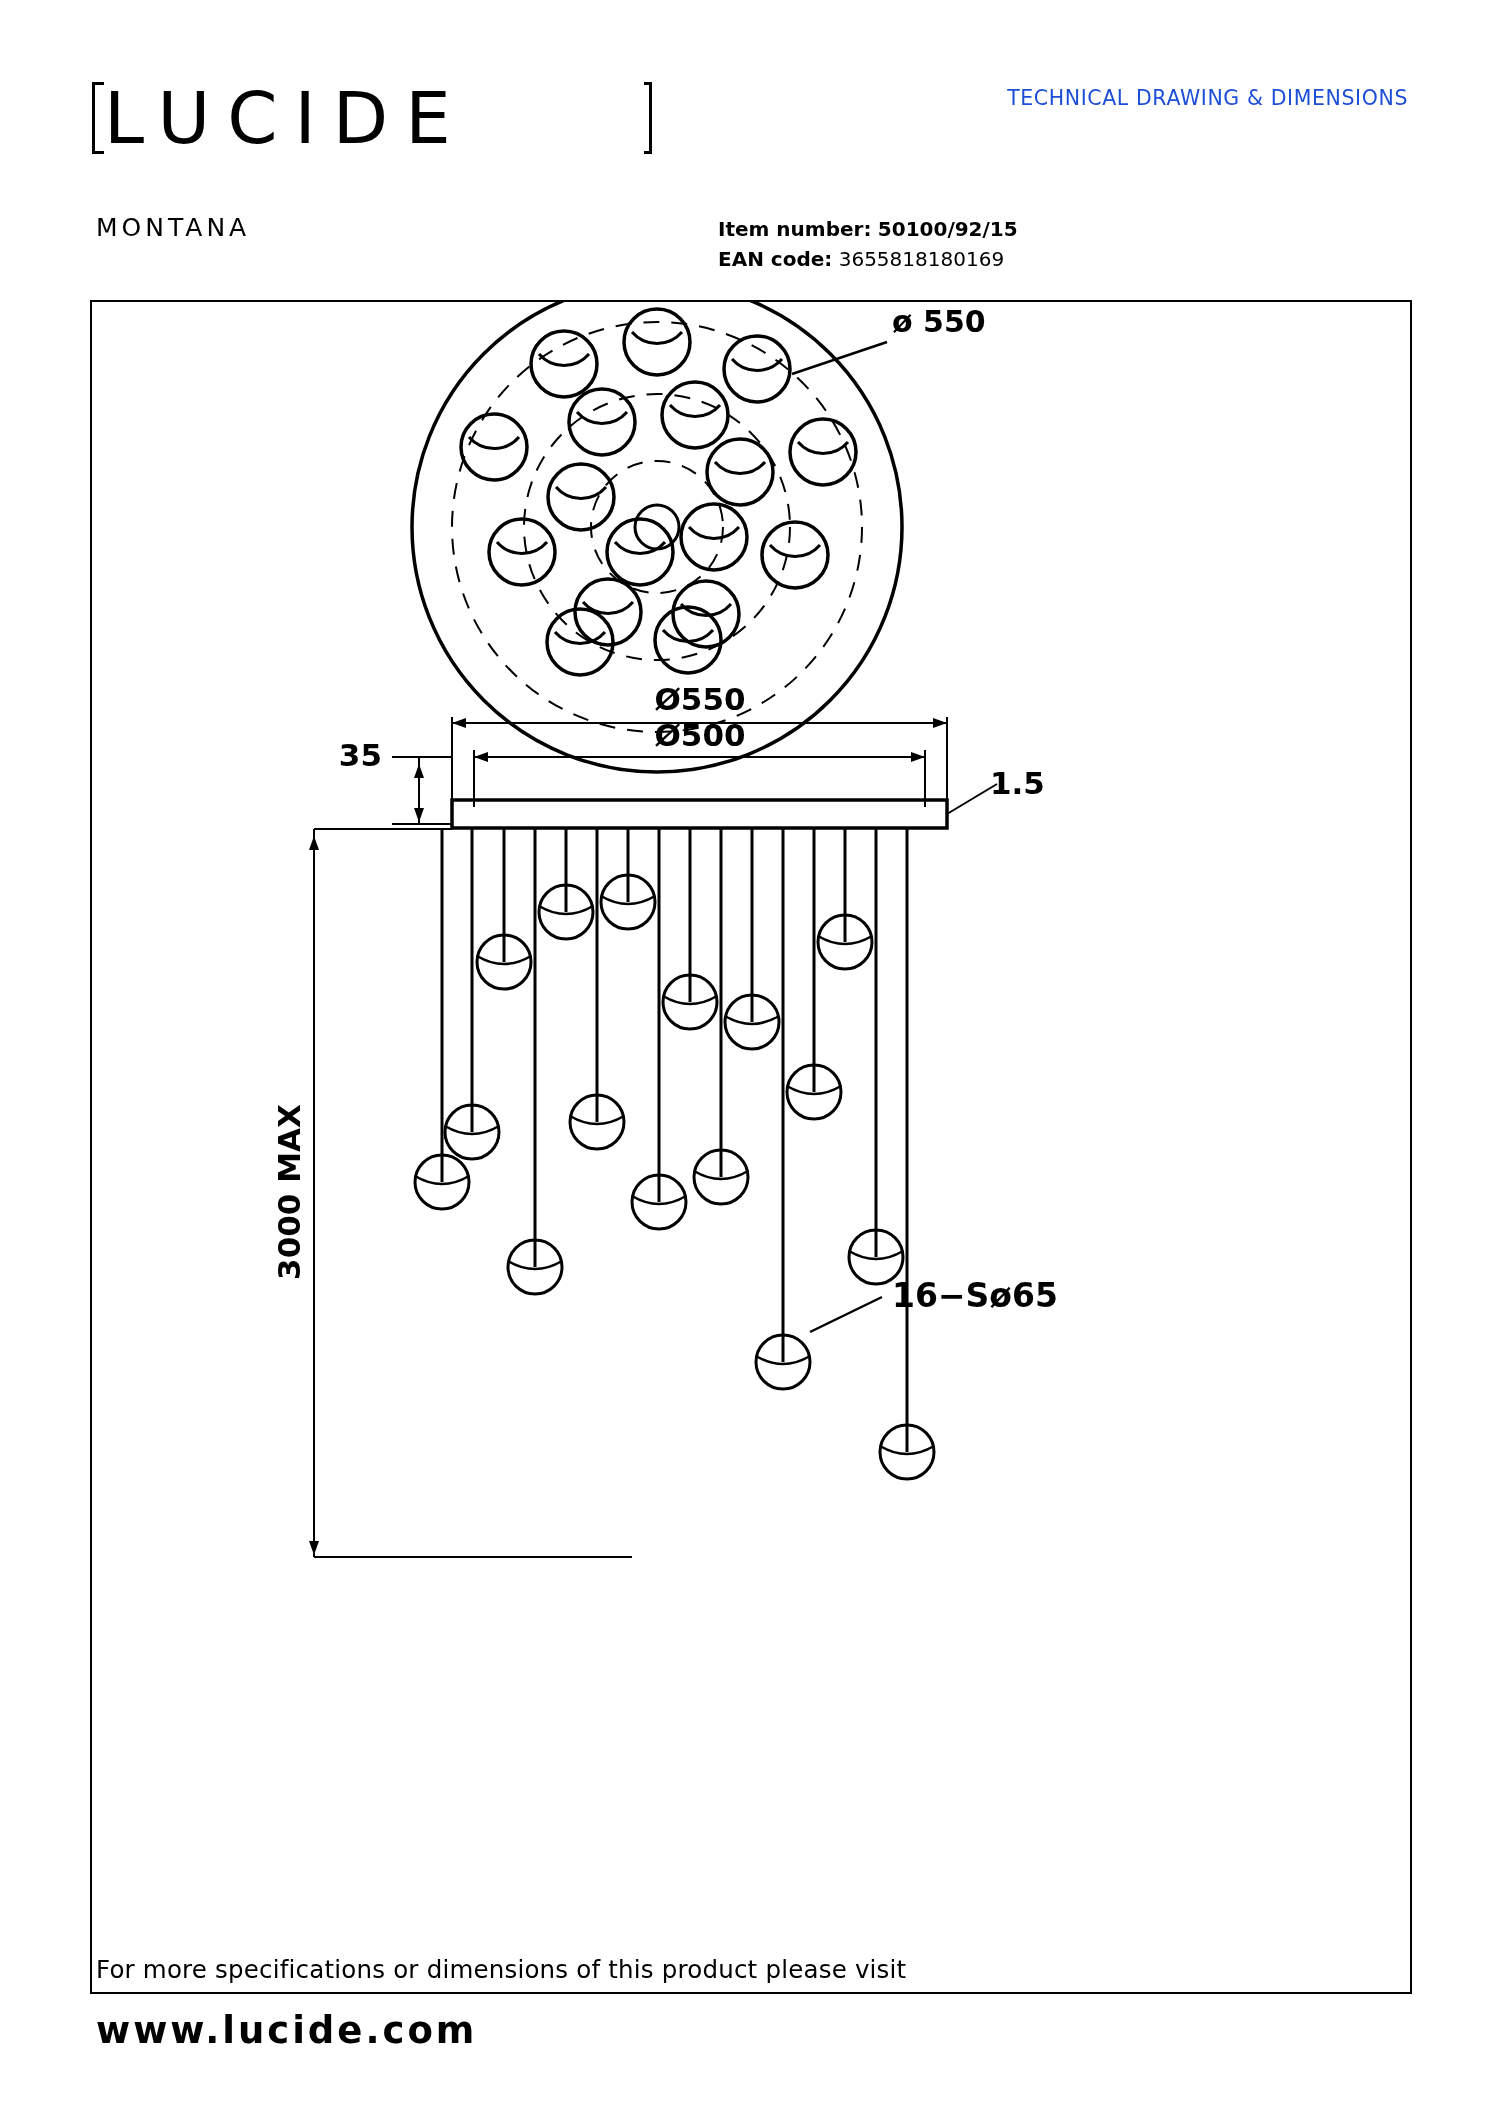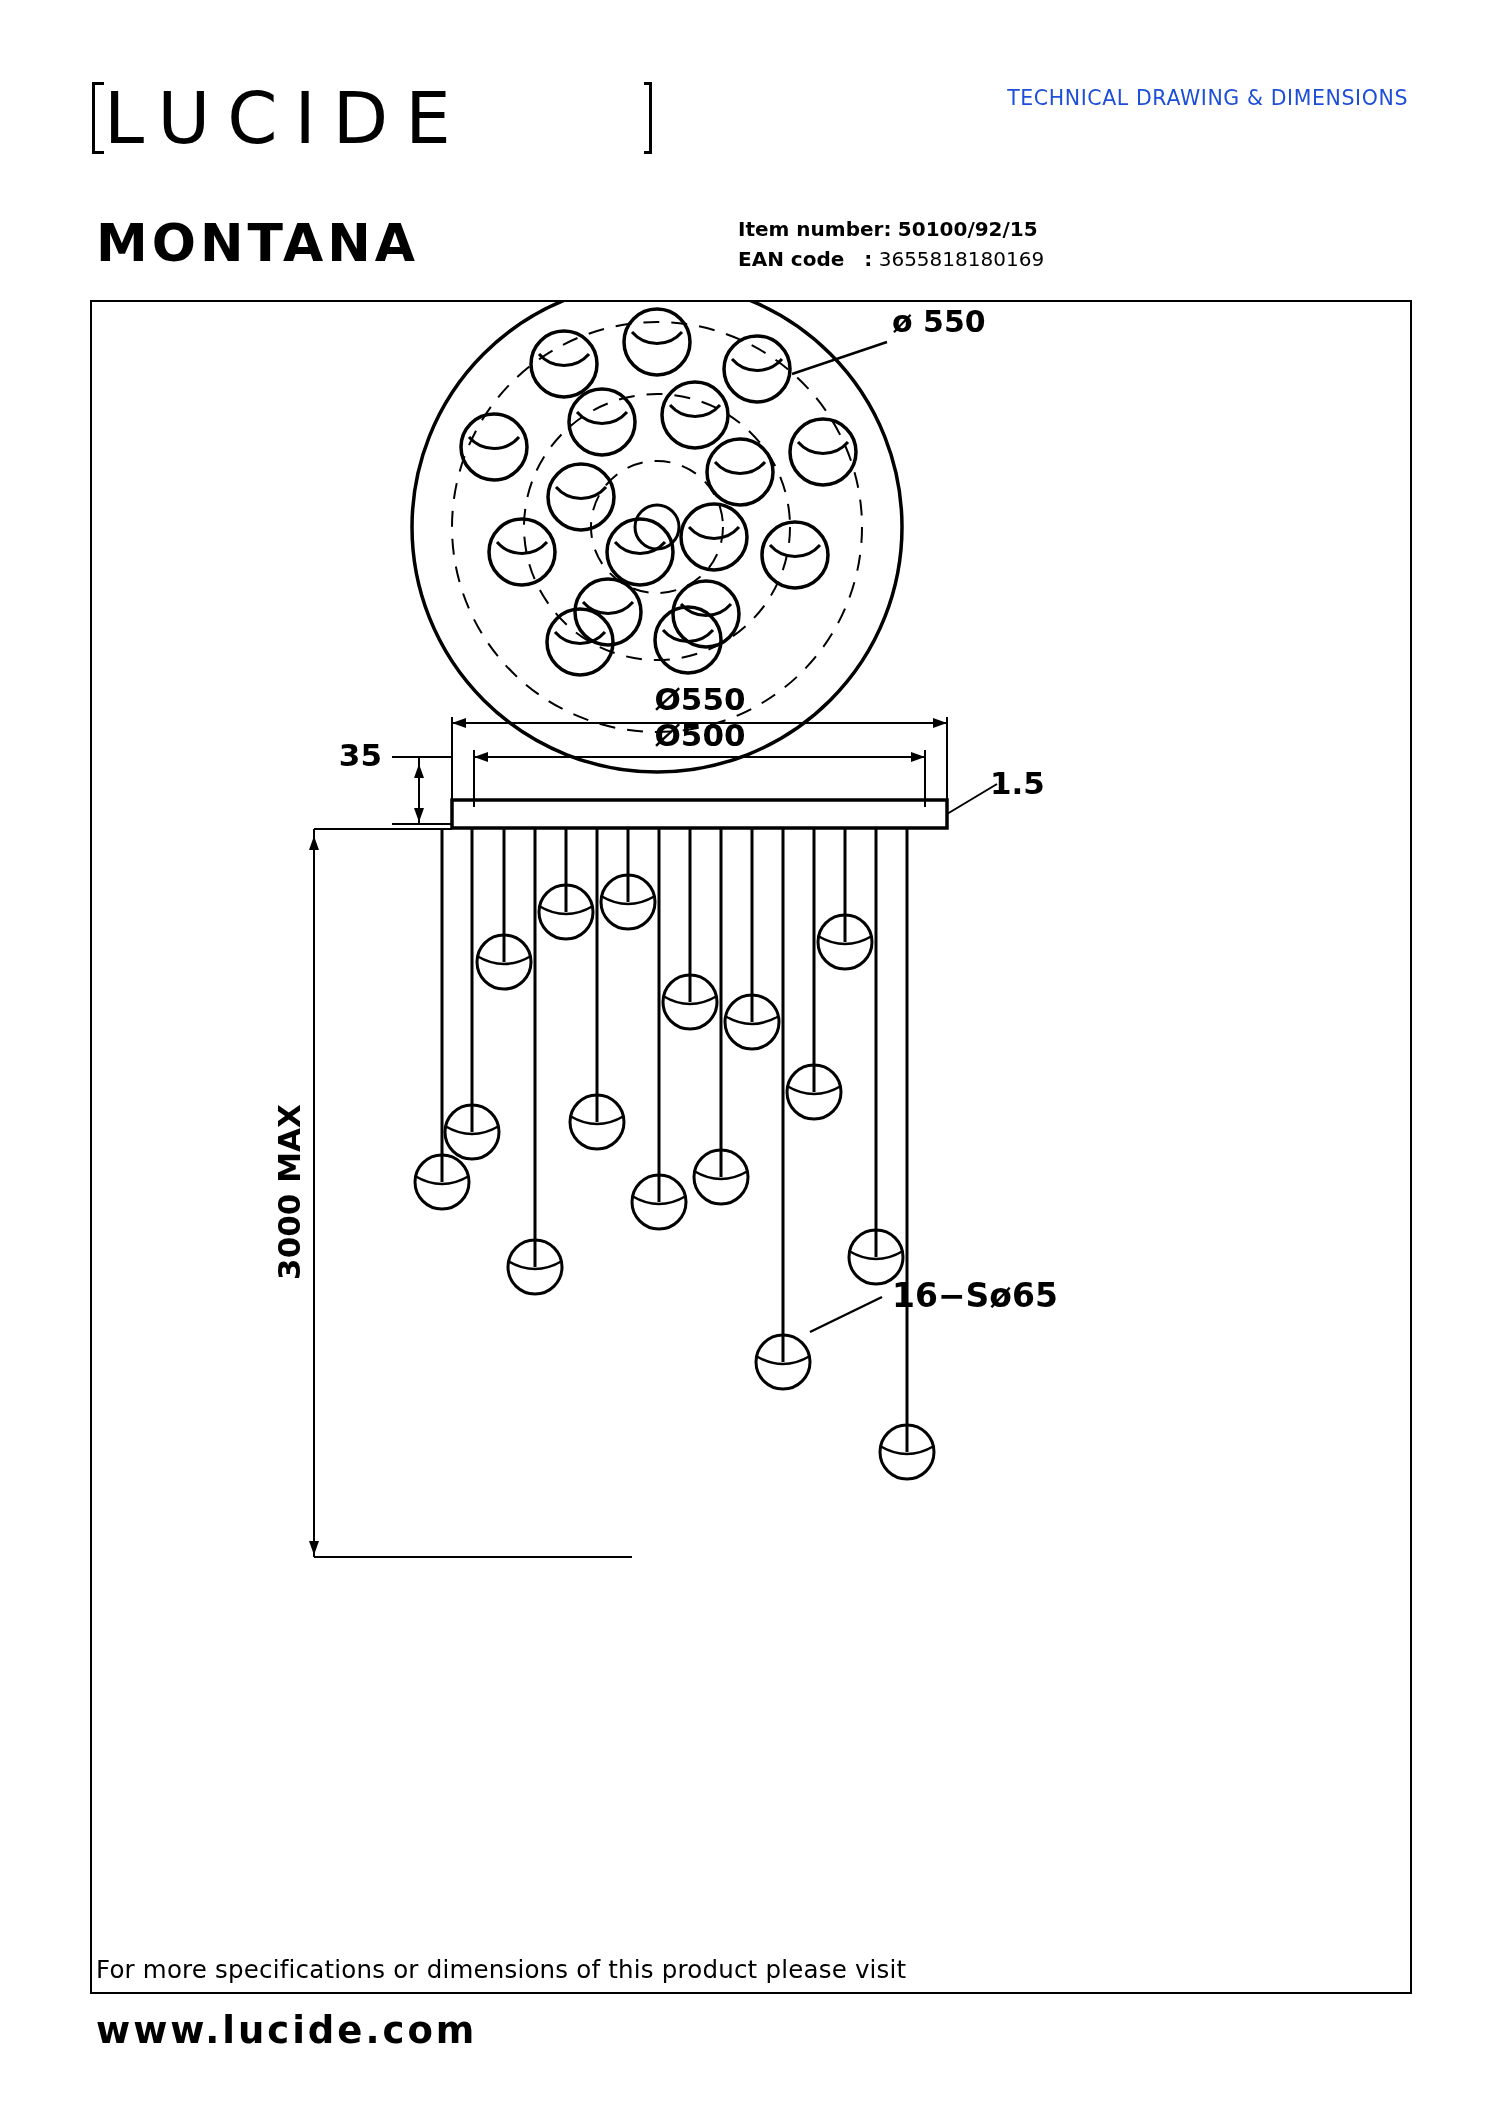--- a/index.html
+++ b/index.html
@@ -58,32 +58,32 @@
     font-size: 20.5px;
     letter-spacing: 0.6px;
     color: #1d4ed8;
     white-space: nowrap;
   }
 
   .product-title {
     position: absolute;
     left: 96px;
     top: 213px;
-    font-size: 52px;
-    font-weight: bold;
+    font-size: 25px;
+    font-weight: normal;
     letter-spacing: 4px;
   }
   .meta {
     position: absolute;
     left: 718px;
     top: 214px;
     font-size: 20px;
     line-height: 30px;
   }
-  .meta .k { font-weight: bold; margin-left: 20px; }
+  .meta .k { font-weight: bold; }
 
   
   .frame {
     position: absolute;
     left: 90px;
     top: 300px;
     width: 1322px;
     height: 1694px;
     border: 2px solid #000;
     box-sizing: border-box;

